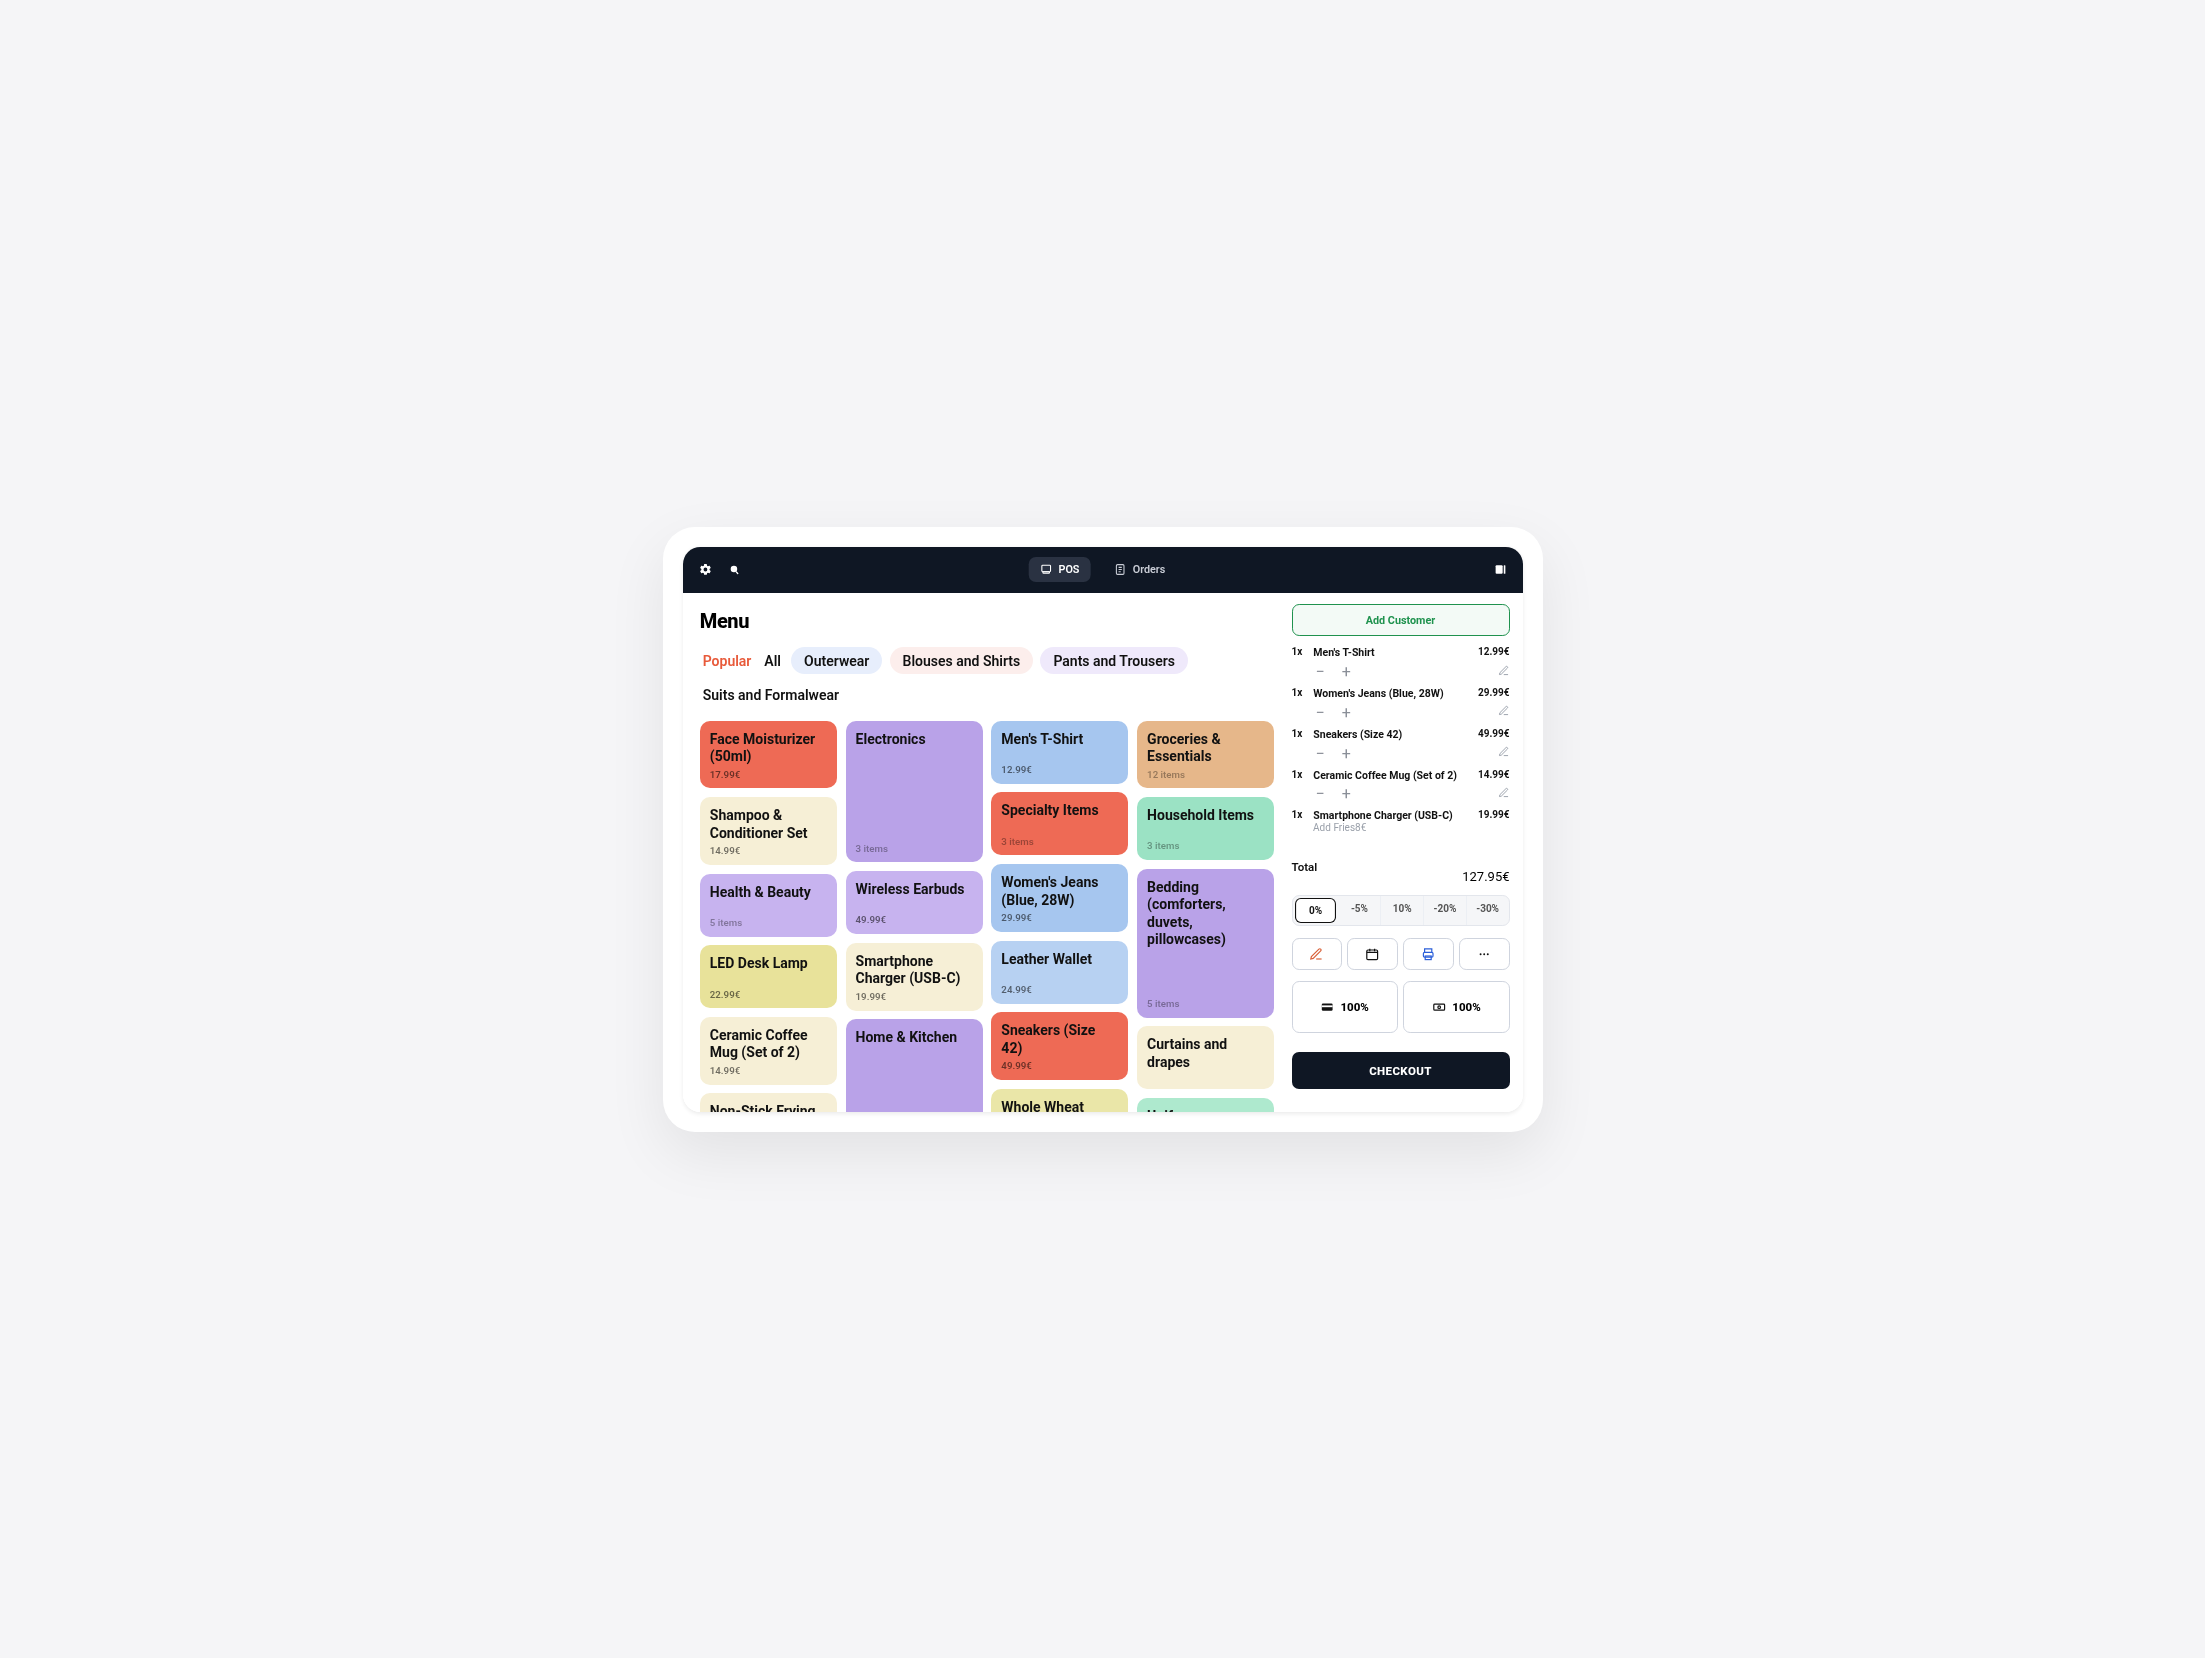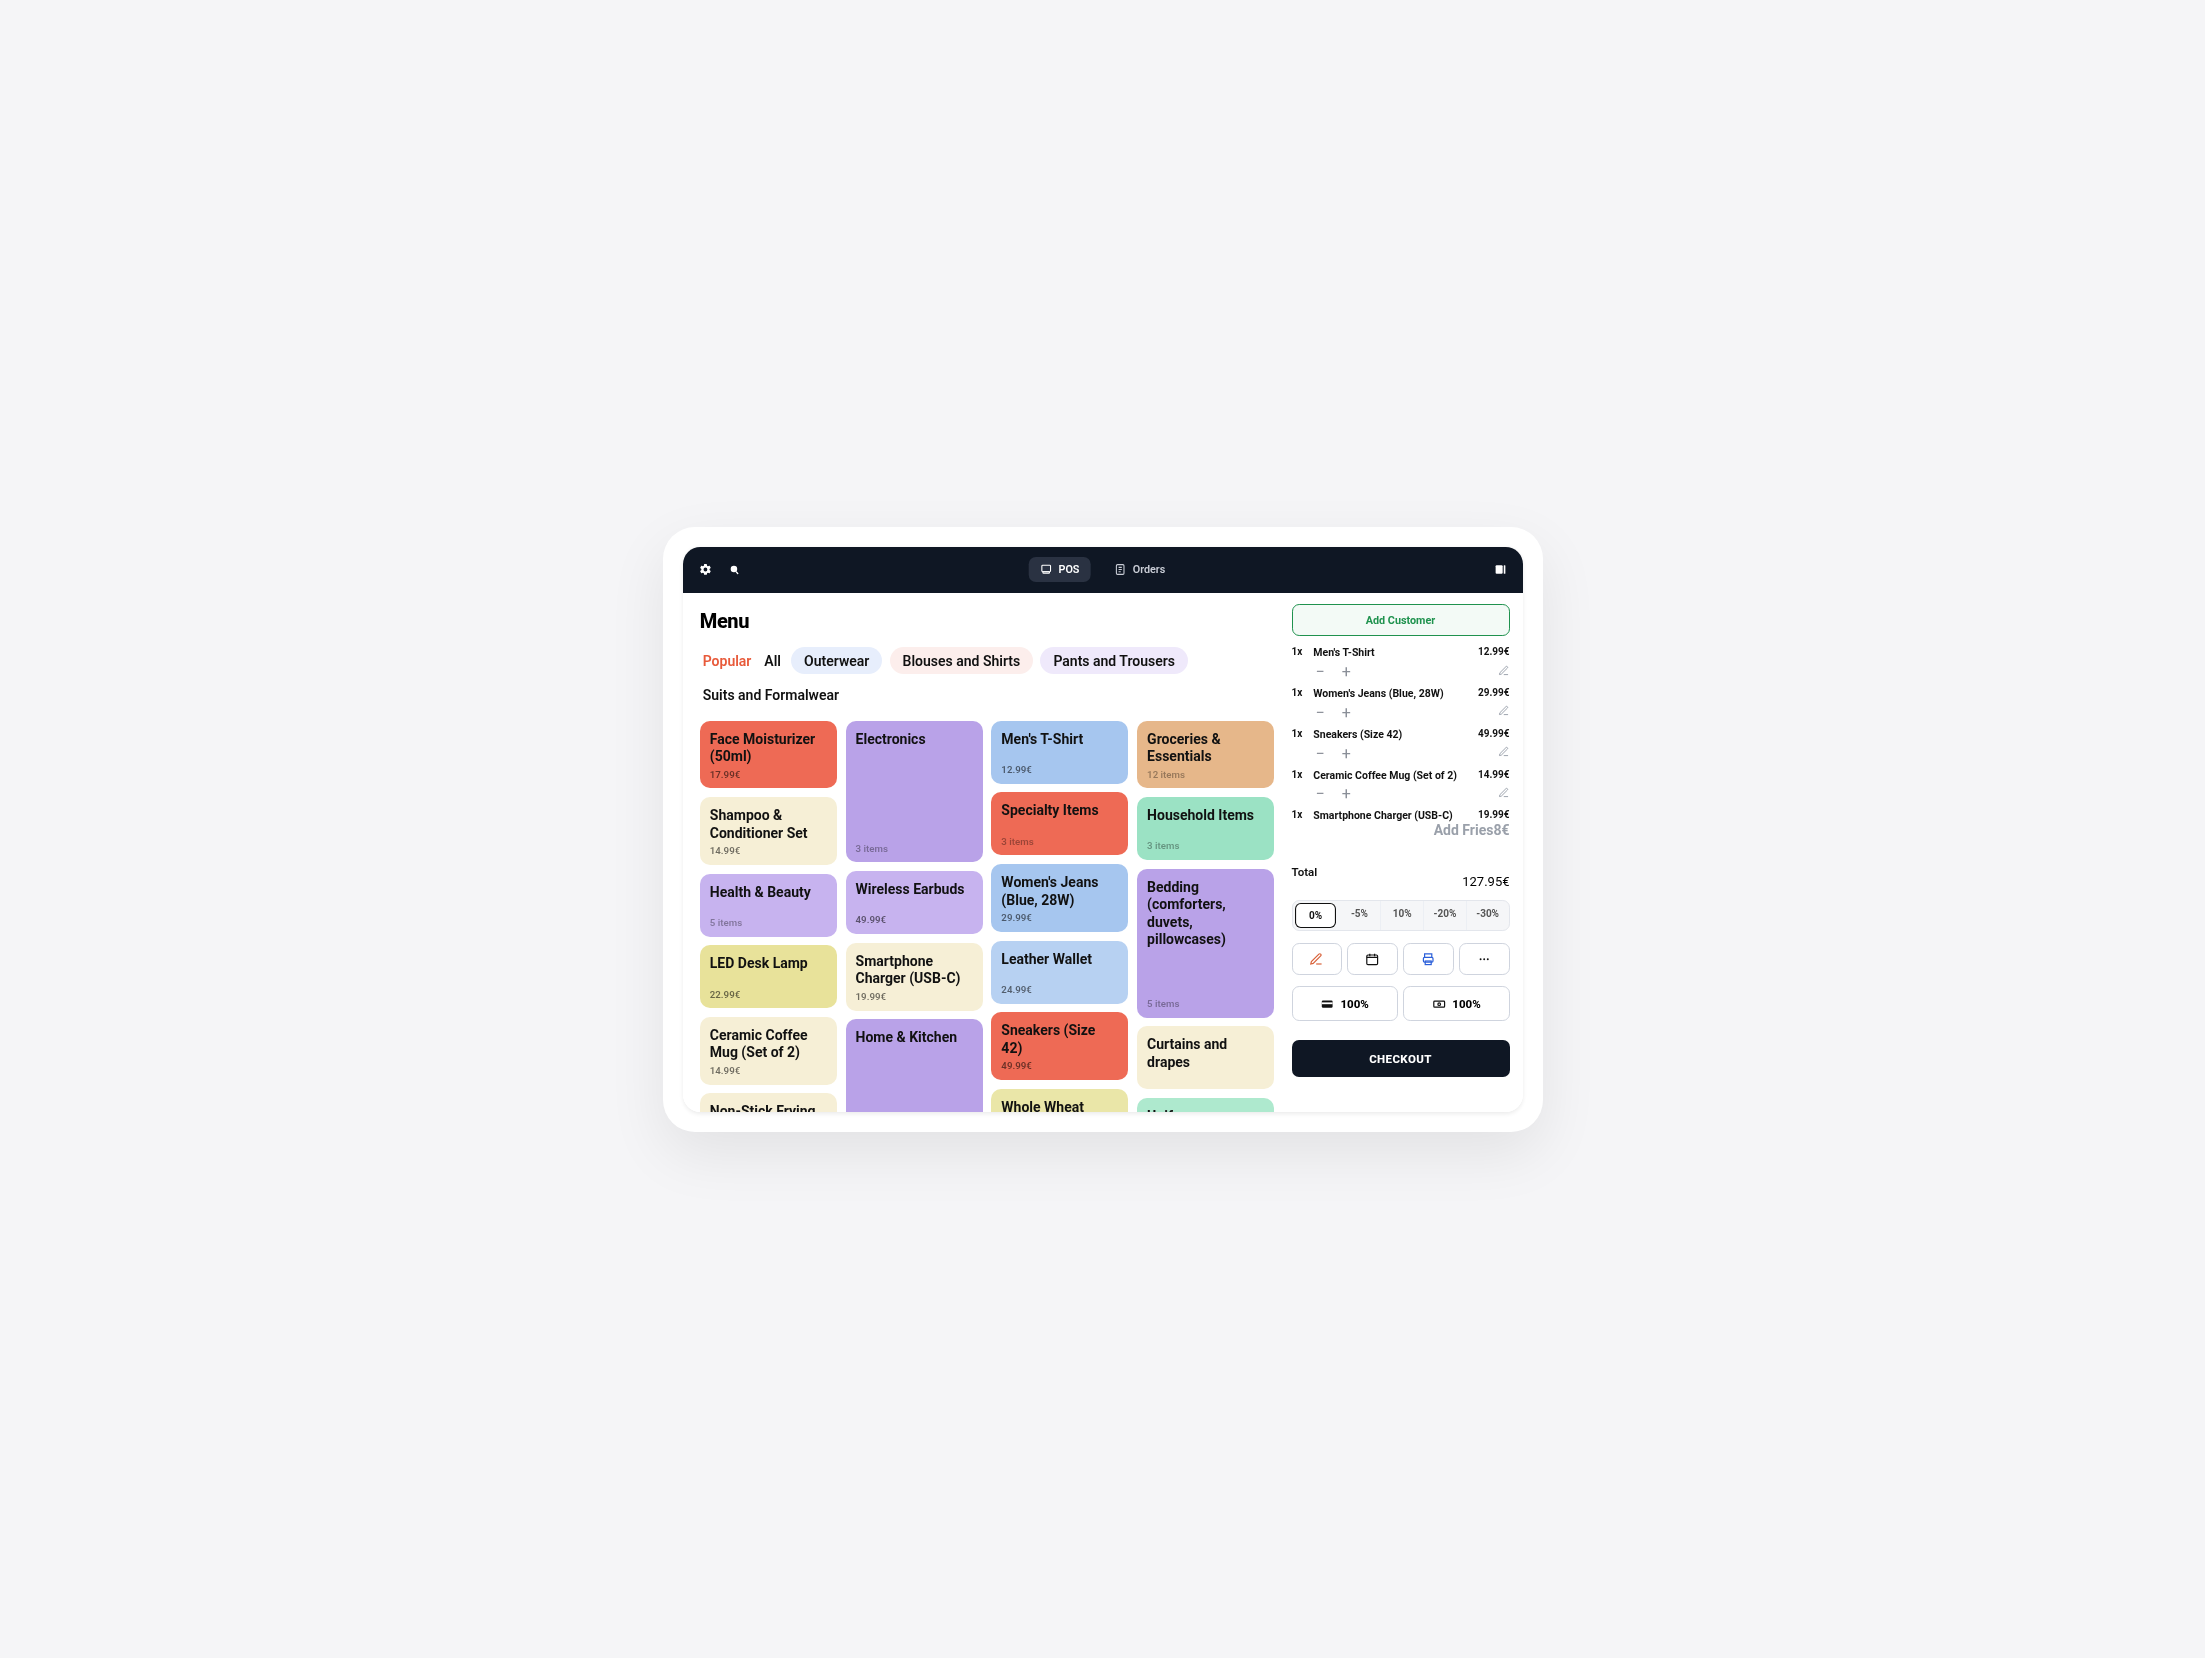--- a/index.html
+++ b/index.html
@@ -127,21 +127,21 @@
     font-size: 10.8px;
     padding: 8.7px;
     cursor: pointer;
   }
   .cart-list { display:flex; flex-direction:column; gap:5.8px; margin-top:2.9px; }
   .cart-item {}
   .ci-row { display:flex; align-items:flex-start; gap:5.8px; }
   .ci-qty { font-size:10px; font-weight:700; color:#111; width:16px; }
   .ci-name { font-size:10.5px; font-weight:700; color:#111; flex:1; }
   .ci-price { font-size:10px; font-weight:700; color:#111; }
-  .ci-sub { font-size:14px; color:#9aa0aa; margin-left:21.6px; display:flex; justify-content:flex-end;font-weight:bold; }
+  .ci-sub { font-size:10px; color:#9aa0aa; margin-left:21.6px; display:flex; justify-content:flex-start; }
   .ci-ctl { display:flex; align-items:center; gap:7.2px; margin:2.9px 0 0 19px; }
   .sbtn {
     width:19px; height:19px; display:flex; align-items:center; justify-content:center;
     color:#8a8f98; cursor:pointer; font-size:16px; font-weight:400;
   }
   .editico { margin-left:auto; color:#9aa0aa; cursor:pointer; }
   .editico svg { width:11.5px; height:11.5px; }
 
   .total-row {
     display:flex; justify-content:space-between; align-items:center;
@@ -170,21 +170,21 @@
     height:32px; display:flex; align-items:center; justify-content:center;
     cursor:pointer; font-weight:700; font-size:10px;
   }
   .act svg { width:14.4px; height:14.4px; }
   .act.edit svg { color:#d9623a; }
   .act.print svg { color:#2b5fd9; }
 
   .paysplit { display:flex; gap:5.8px; margin-top:4.3px; }
   .paybtn {
     flex:1; border:1.1px solid #cfd4de; background:#fff; border-radius:7.2px;
-    height:35px; display:flex; align-items:center; justify-content:center; gap:5.8px;
+    height:52px; display:flex; align-items:center; justify-content:center; gap:5.8px;
     cursor:pointer; font-weight:800; font-size:11.5px;
   }
   .paybtn svg { width:14.4px; height:14.4px; }
 
   .checkout {
     margin-top:12px; background:#0f1724; color:#fff; text-align:center;
     border-radius:7px; padding:11.5px; font-size:11.5px; font-weight:800; letter-spacing:0.4px;
     cursor:pointer;
   }
 </style>

